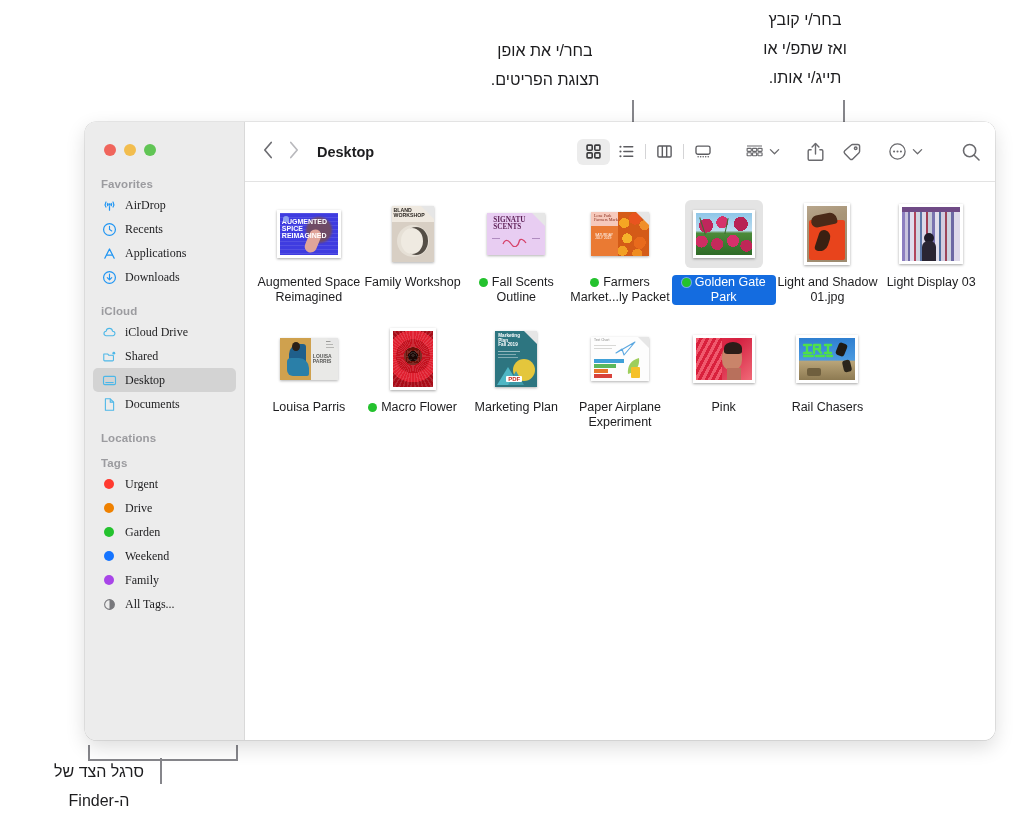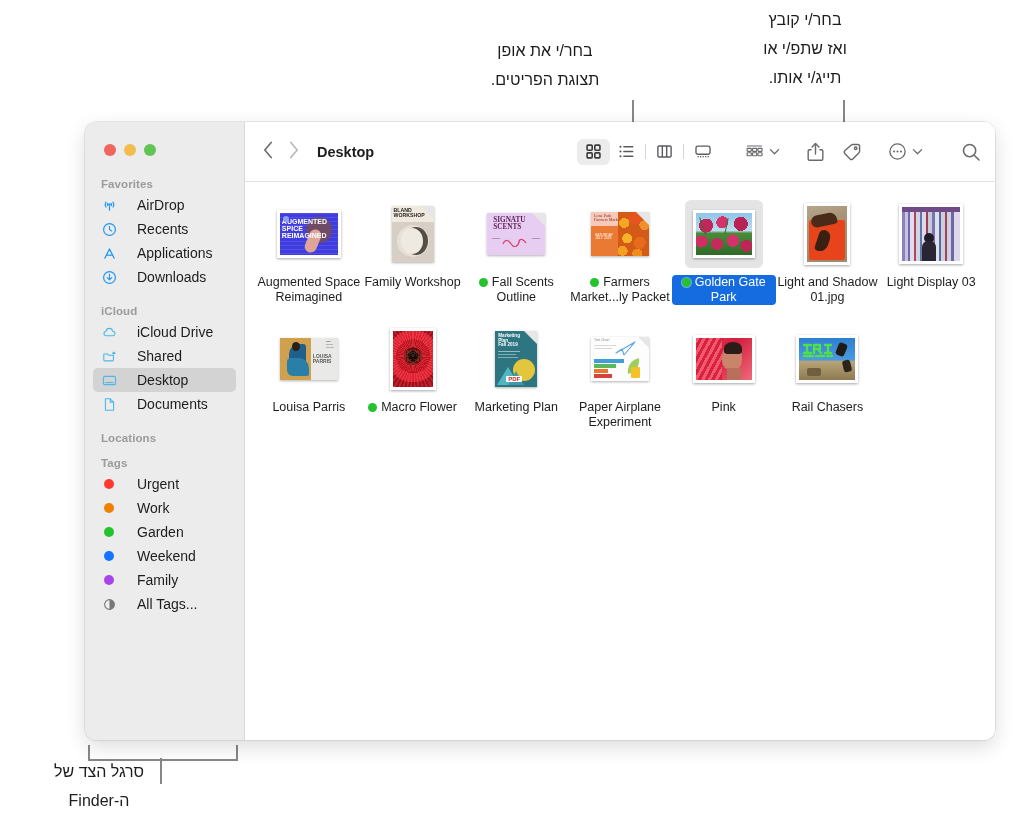--- a/index.html
+++ b/index.html
@@ -71,23 +71,24 @@
     padding: 0 0 3px 16px;
     letter-spacing: 0.1px;
   }
   .sb-item {
     display: flex;
     align-items: center;
     height: 24px;
     margin: 0 8px;
     padding: 0 0 0 8px;
     border-radius: 5px;
-    font-size: 14px;
+    font-size: 12px;
     color: #1d1d1f;
-    gap: 20px;
+    gap: 8px;
+    font-family: Liberation Serif, serif;
   }
   .sb-item.selected { background: #d3d3d3; }
   .sb-icon {
     width: 16px; height: 16px;
     display: flex; align-items: center; justify-content: center;
     flex: 0 0 16px;
   }
   .sb-icon svg { display: block; }
   .tagdot { width: 10px; height: 10px; border-radius: 50%; }
   .sb-spacer { height: 16px; }
@@ -350,21 +351,21 @@
       <div class="sb-item">
         <span class="sb-icon">
             <span class="tagdot" style="background:#ff3a30"></span>
           </span>
         <span>Urgent</span>
       </div>
       <div class="sb-item">
         <span class="sb-icon">
             <span class="tagdot" style="background:#ef8100"></span>
           </span>
-        <span>Work</span>
+        <span>Drive</span>
       </div>
       <div class="sb-item">
         <span class="sb-icon">
             <span class="tagdot" style="background:#24c22e"></span>
           </span>
         <span>Garden</span>
       </div>
       <div class="sb-item">
         <span class="sb-icon">
             <span class="tagdot" style="background:#1574ff"></span>

